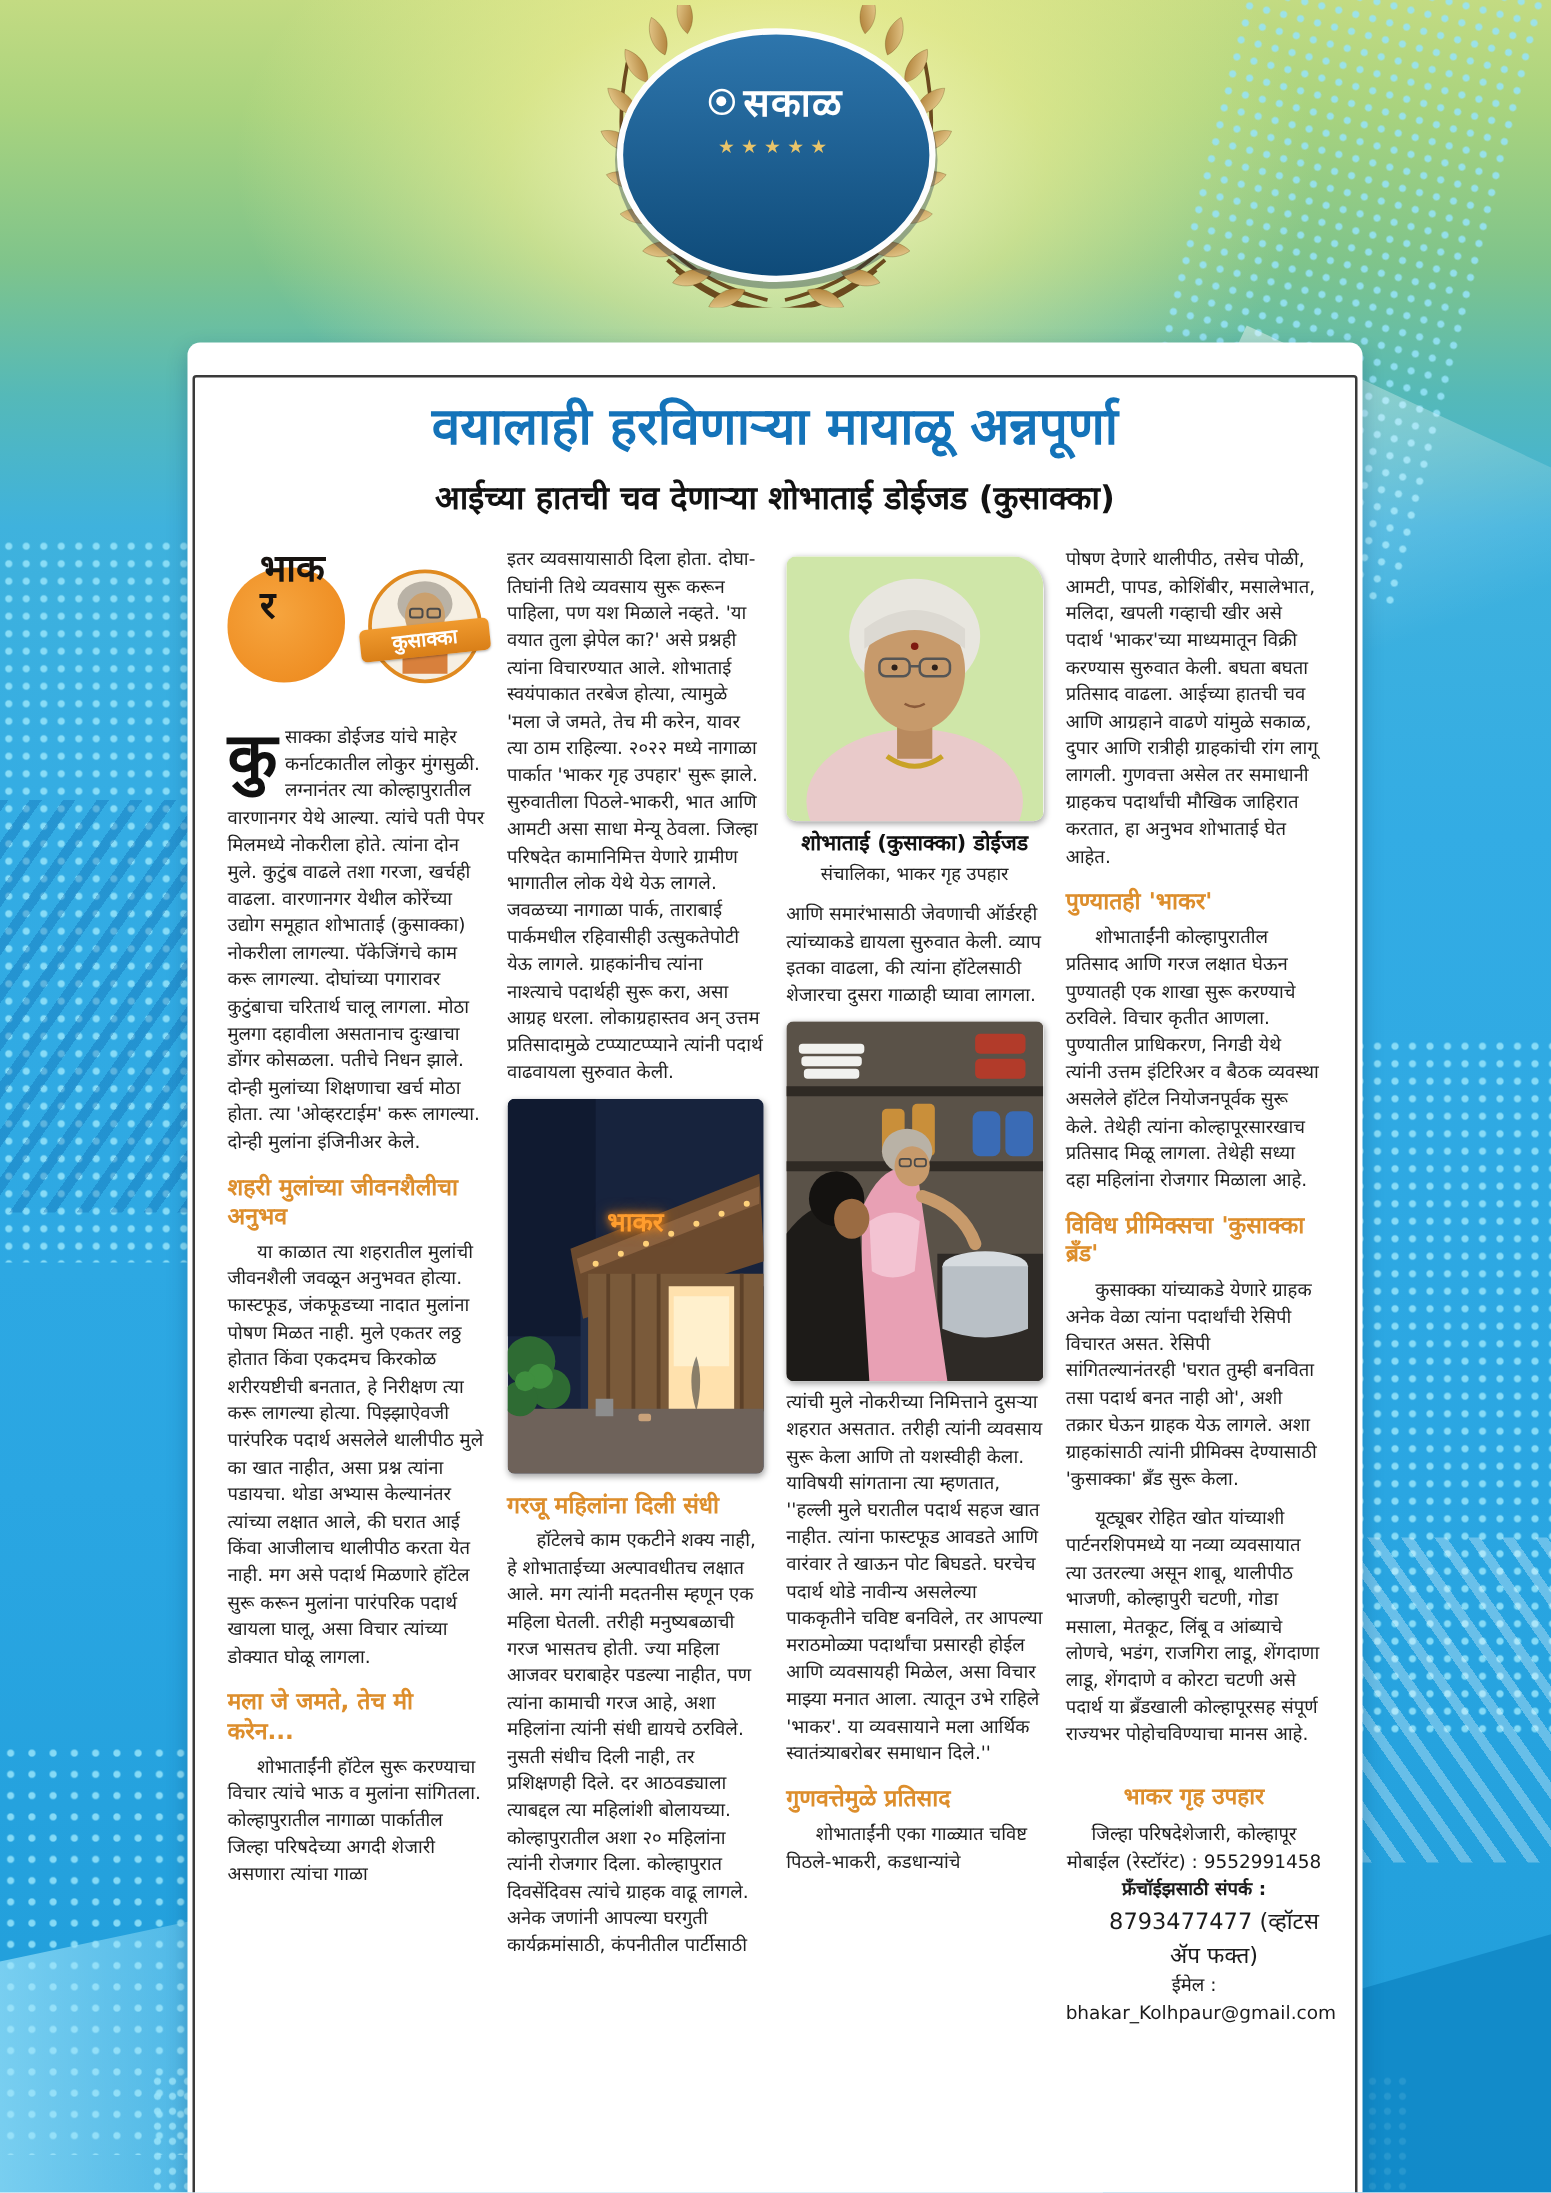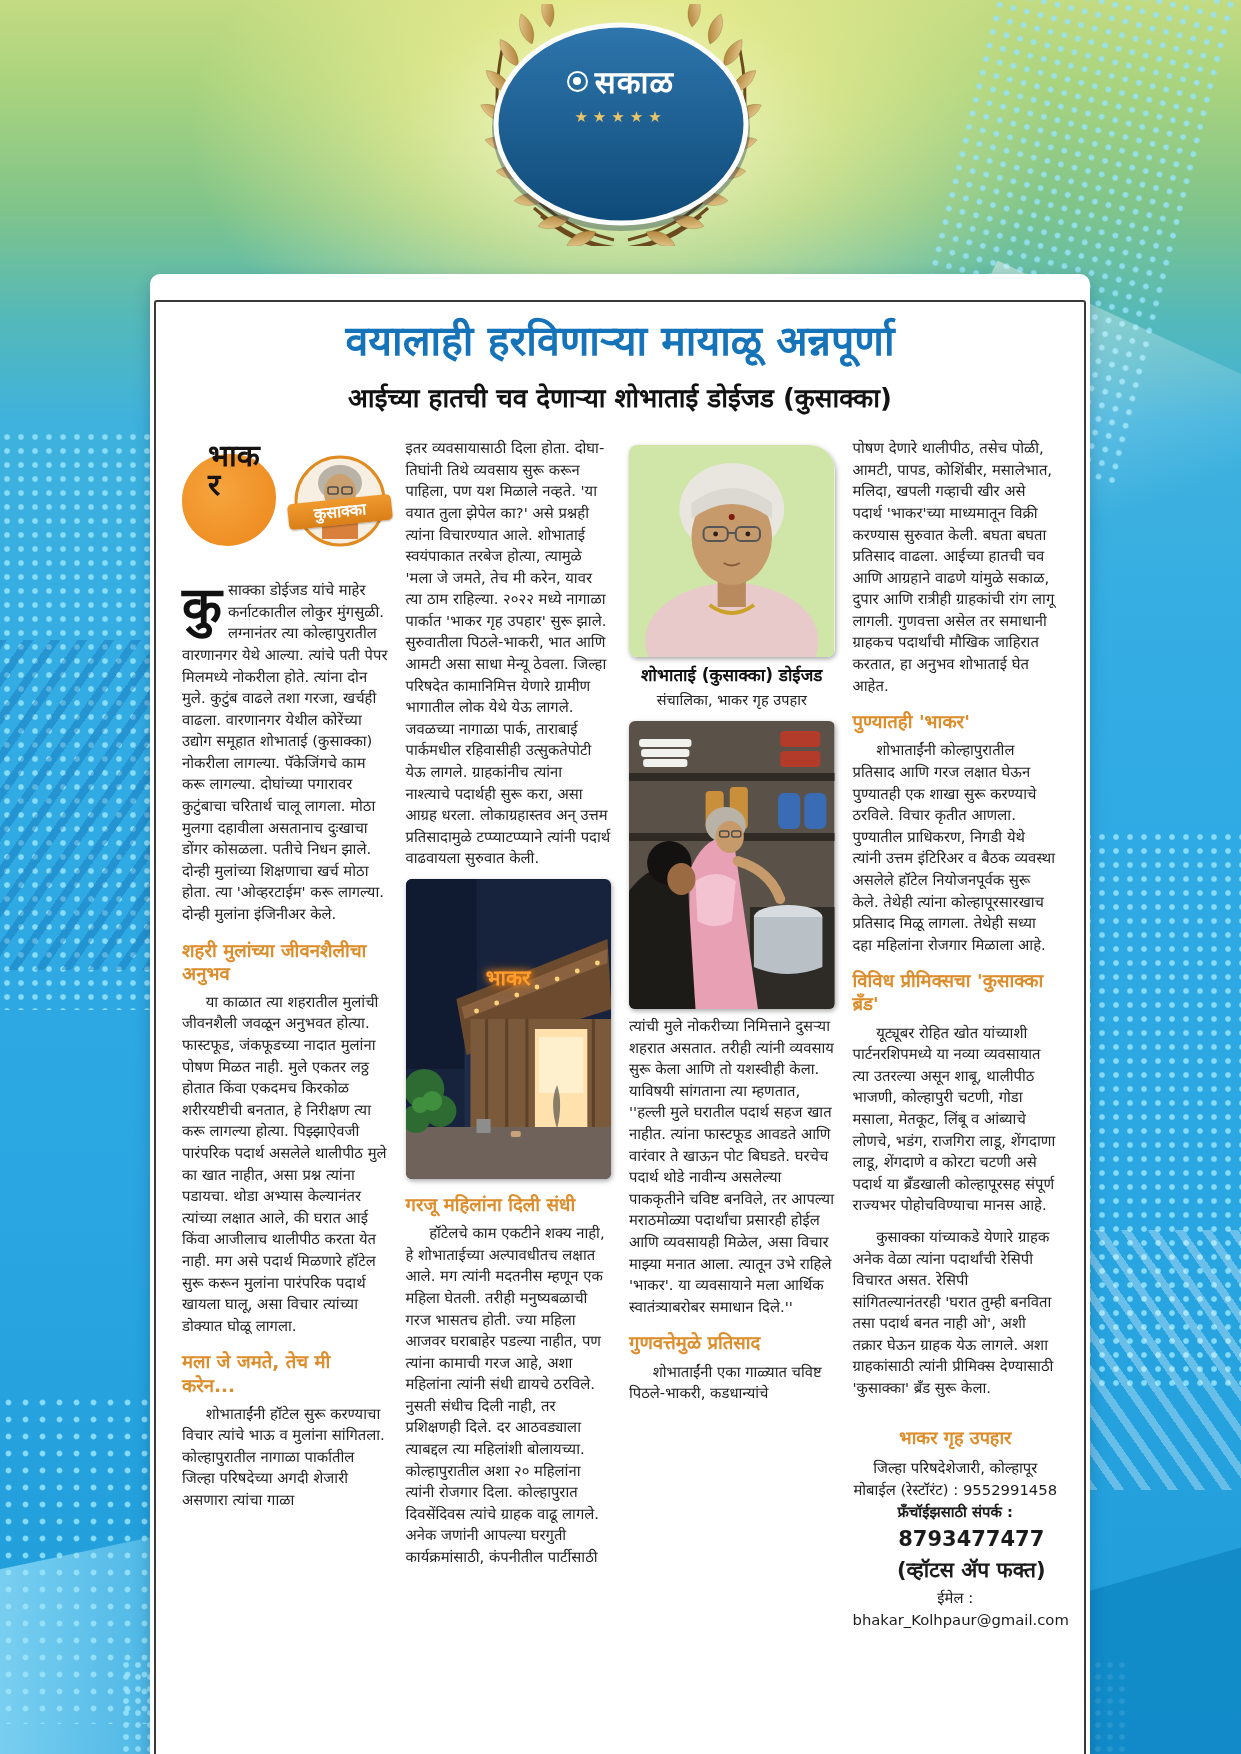--- a/index.html
+++ b/index.html
@@ -69,21 +69,21 @@
   .sign-text{position:absolute;left:50%;top:84px;transform:translateX(-50%);color:#ff9d2e;font-weight:bold;font-size:21px;
     text-shadow:0 0 6px rgba(255,140,20,.95),0 0 12px rgba(255,140,20,.7);}
   .caption{text-align:center;margin:2px 0 10px;}
   .caption .cap-name{font-weight:bold;font-size:17px;color:#111;}
   .caption .cap-role{font-size:14.5px;color:#222;margin-top:2px;}
   
   .contact{margin-top:26px;text-align:center;}
   .contact-title{color:#dd8e2c;font-weight:bold;font-size:18px;margin-bottom:6px;}
   .contact-line{font-size:14.8px;color:#1b1b1b;line-height:1.5;}
   .contact-line.bold{font-weight:bold;}
-  .contact-line.big{font-weight:bold;font-size:21px;margin-left:32px;}
+  .contact-line.big{font-weight:normal;font-size:18px;margin-left:32px;}
 </style>
 </head>
 <body>
 
 <div class="page">
 
   <div class="glow"></div>
   <div class="dots dots-tr"></div>
   <div class="dots dots-left"></div>
   <div class="dots dots-right"></div>
@@ -249,20 +249,21 @@
               <circle cx="86" cy="89" r="2.4" fill="#2e2019"></circle>
                 <circle cx="118" cy="89" r="2.4" fill="#2e2019"></circle>
               <path d="M94 118 Q102 123 110 118" stroke="#8a5a3a" stroke-width="2" fill="none"></path>
               <path d="M80 160 Q102 176 124 160" stroke="#c9a227" stroke-width="4" fill="none"></path>
             </svg>
           </div>
           <div class="caption">
             <div class="cap-name">शोभाताई (कुसाक्का) डोईजड</div>
             <div class="cap-role">संचालिका, भाकर गृह उपहार</div>
           </div>
+          <p>आणि समारंभासाठी जेवणाची ऑर्डरही त्यांच्याकडे द्यायला सुरुवात केली. व्याप इतका वाढला, की त्यांना हॉटेलसाठी शेजारचा दुसरा गाळाही घ्यावा लागला.</p>
           <div class="photo kitchen">
             <svg viewBox="0 0 204 288" preserveAspectRatio="none">
               <rect width="204" height="288" fill="#5a5248"></rect>
               <rect x="0" y="52" width="204" height="8" fill="#2f2a24"></rect>
               <rect x="0" y="112" width="204" height="8" fill="#2f2a24"></rect>
               <g fill="#f1f1ee">
                   <rect x="10" y="18" width="52" height="8" rx="3"></rect>
                   <rect x="12" y="28" width="48" height="8" rx="3"></rect>
                   <rect x="14" y="38" width="44" height="8" rx="3"></rect>
                 </g>
@@ -296,22 +297,22 @@
           <p>त्यांची मुले नोकरीच्या निमित्ताने दुसऱ्या शहरात असतात. तरीही त्यांनी व्यवसाय सुरू केला आणि तो यशस्वीही केला. याविषयी सांगताना त्या म्हणतात, ''हल्ली मुले घरातील पदार्थ सहज खात नाहीत. त्यांना फास्टफूड आवडते आणि वारंवार ते खाऊन पोट बिघडते. घरचेच पदार्थ थोडे नावीन्य असलेल्या पाककृतीने चविष्ट बनविले, तर आपल्या मराठमोळ्या पदार्थांचा प्रसारही होईल आणि व्यवसायही मिळेल, असा विचार माझ्या मनात आला. त्यातून उभे राहिले 'भाकर'. या व्यवसायाने मला आर्थिक स्वातंत्र्याबरोबर समाधान दिले.''</p>
           <div class="orange-head">गुणवत्तेमुळे प्रतिसाद</div>
           <p class="indent">शोभाताईंनी एका गाळ्यात चविष्ट पिठले-भाकरी, कडधान्यांचे</p>
         </div>
 
         <div class="col">
           <p>पोषण देणारे थालीपीठ, तसेच पोळी, आमटी, पापड, कोशिंबीर, मसालेभात, मलिदा, खपली गव्हाची खीर असे पदार्थ 'भाकर'च्या माध्यमातून विक्री करण्यास सुरुवात केली. बघता बघता प्रतिसाद वाढला. आईच्या हातची चव आणि आग्रहाने वाढणे यांमुळे सकाळ, दुपार आणि रात्रीही ग्राहकांची रांग लागू लागली. गुणवत्ता असेल तर समाधानी ग्राहकच पदार्थांची मौखिक जाहिरात करतात, हा अनुभव शोभाताई घेत आहेत.</p>
           <div class="orange-head">पुण्यातही 'भाकर'</div>
           <p class="indent">शोभाताईंनी कोल्हापुरातील प्रतिसाद आणि गरज लक्षात घेऊन पुण्यातही एक शाखा सुरू करण्याचे ठरविले. विचार कृतीत आणला. पुण्यातील प्राधिकरण, निगडी येथे त्यांनी उत्तम इंटिरिअर व बैठक व्यवस्था असलेले हॉटेल नियोजनपूर्वक सुरू केले. तेथेही त्यांना कोल्हापूरसारखाच प्रतिसाद मिळू लागला. तेथेही सध्या दहा महिलांना रोजगार मिळाला आहे.</p>
           <div class="orange-head">विविध प्रीमिक्सचा 'कुसाक्का ब्रँड'</div>
+          <p class="indent">कुसाक्का यांच्याकडे येणारे ग्राहक अनेक वेळा त्यांना पदार्थांची रेसिपी विचारत असत. रेसिपी सांगितल्यानंतरही 'घरात तुम्ही बनविता तसा पदार्थ बनत नाही ओ', अशी तक्रार घेऊन ग्राहक येऊ लागले. अशा ग्राहकांसाठी त्यांनी प्रीमिक्स देण्यासाठी 'कुसाक्का' ब्रँड सुरू केला.</p>
           <p class="indent">यूट्यूबर रोहित खोत यांच्याशी पार्टनरशिपमध्ये या नव्या व्यवसायात त्या उतरल्या असून शाबू, थालीपीठ भाजणी, कोल्हापुरी चटणी, गोडा मसाला, मेतकूट, लिंबू व आंब्याचे लोणचे, भडंग, राजगिरा लाडू, शेंगदाणा लाडू, शेंगदाणे व कोरटा चटणी असे पदार्थ या ब्रँडखाली कोल्हापूरसह संपूर्ण राज्यभर पोहोचविण्याचा मानस आहे.</p>
-          <p class="indent">कुसाक्का यांच्याकडे येणारे ग्राहक अनेक वेळा त्यांना पदार्थांची रेसिपी विचारत असत. रेसिपी सांगितल्यानंतरही 'घरात तुम्ही बनविता तसा पदार्थ बनत नाही ओ', अशी तक्रार घेऊन ग्राहक येऊ लागले. अशा ग्राहकांसाठी त्यांनी प्रीमिक्स देण्यासाठी 'कुसाक्का' ब्रँड सुरू केला.</p>
           <div class="contact">
             <div class="contact-title">भाकर गृह उपहार</div>
             <div class="contact-line">जिल्हा परिषदेशेजारी, कोल्हापूर</div>
             <div class="contact-line">मोबाईल (रेस्टॉरंट) : 9552991458</div>
             <div class="contact-line bold">फ्रॅंचॉईझसाठी संपर्क :</div>
             <div class="contact-line big">8793477477 (व्हॉटस ॲप फक्त)</div>
             <div class="contact-line">ईमेल : bhakar_Kolhpaur@gmail.com</div>
           </div>
         </div>
 

